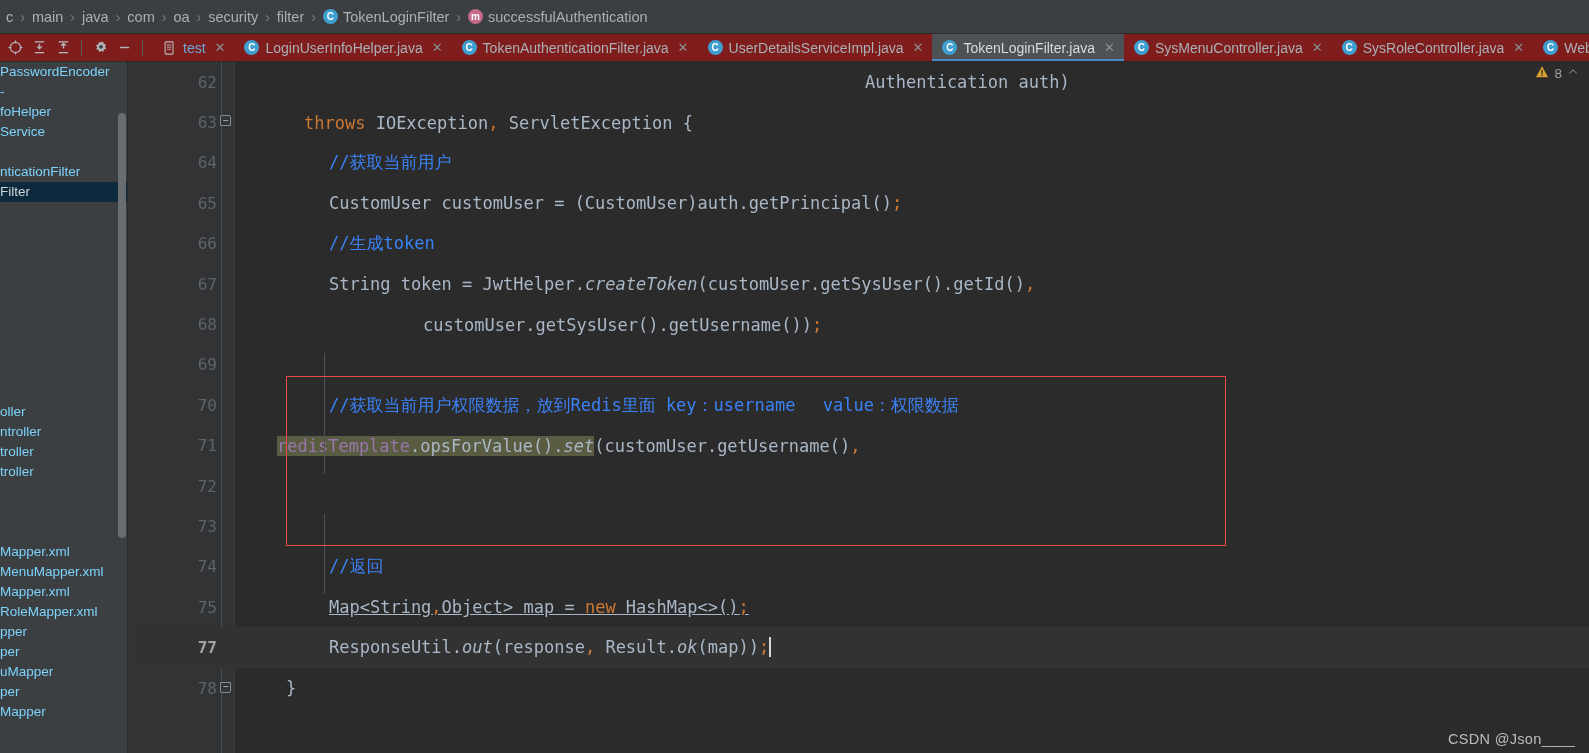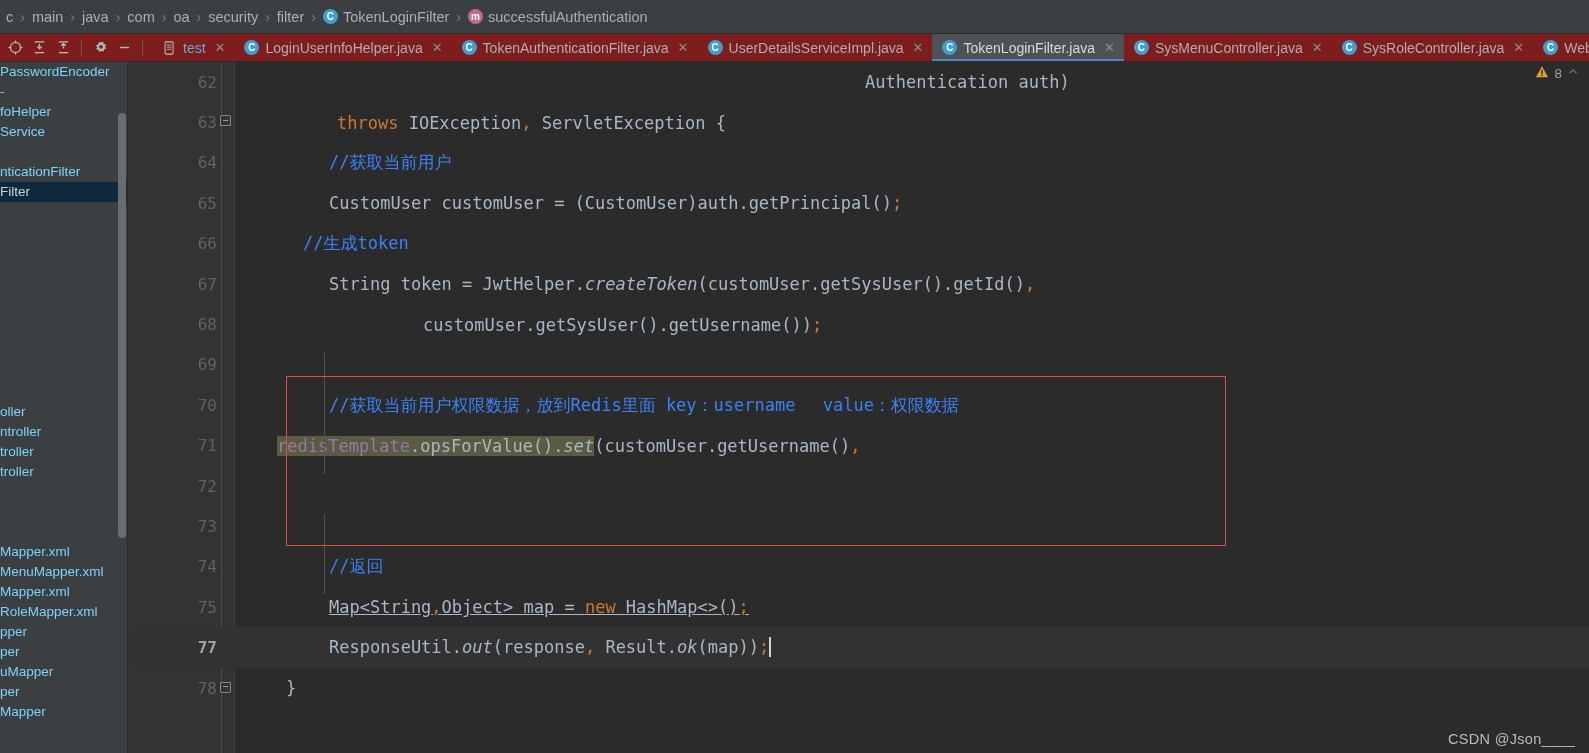--- a/index.html
+++ b/index.html
@@ -381,24 +381,24 @@
       <div class="side-item">Mapper</div>
     </div>
   <div class="side-scroll"></div>
 
   <div class="editor">
     <div class="gutter"></div>
     <div class="gutter-sep"></div>
 
     <div class="code-area" id="code-area">
         <div class="line"><span class="lineno">62</span><span class="codetext" style="margin-left: 626px;"><span class="ident">Authentication auth)</span></span></div>
-        <div class="line"><span class="lineno">63</span><span class="fold fold-top" style="top: 13px;">−</span><span class="codetext" style="margin-left: 98px;"><span class="kw">throws </span><span class="ident">IOException</span><span class="punc">,</span><span class="ident"> ServletException {</span></span></div>
+        <div class="line"><span class="lineno">63</span><span class="fold fold-top" style="top: 13px;">−</span><span class="codetext" style="margin-left: 65px;"><span class="kw">throws </span><span class="ident">IOException</span><span class="punc">,</span><span class="ident"> ServletException {</span></span></div>
         <div class="line"><span class="lineno">64</span><span class="codetext" style="margin-left: 90px;"><span class="cmt">//获取当前用户</span></span></div>
         <div class="line"><span class="lineno">65</span><span class="codetext" style="margin-left: 90px;"><span class="ident">CustomUser customUser = (CustomUser)auth.getPrincipal()</span><span class="punc">;</span></span></div>
-        <div class="line"><span class="lineno">66</span><span class="codetext" style="margin-left: 64px;"><span class="cmt">//生成token</span></span></div>
+        <div class="line"><span class="lineno">66</span><span class="codetext" style="margin-left: 90px;"><span class="cmt">//生成token</span></span></div>
         <div class="line"><span class="lineno">67</span><span class="codetext" style="margin-left: 90px;"><span class="ident">String token = JwtHelper.</span><span class="mth">createToken</span><span class="ident">(customUser.getSysUser().getId()</span><span class="punc">,</span></span></div>
         <div class="line"><span class="lineno">68</span><span class="codetext" style="margin-left: 184px;"><span class="ident">customUser.getSysUser().getUsername())</span><span class="punc">;</span></span></div>
         <div class="line"><span class="lineno">69</span><span class="codetext" style="margin-left: 90px;"></span></div>
         <div class="line"><span class="lineno">70</span><span class="codetext" style="margin-left: 90px; text-align: center;"><span class="cmt">//获取当前用户权限数据，放到Redis里面 key：username　 value：权限数据</span></span></div>
         <div class="line"><span class="lineno">71</span><span class="codetext" style="margin-left: 38px;"><span class="fld selhl">redisTemplate</span><span class="ident selhl">.opsForValue().</span><span class="mth selhl">set</span><span class="ident">(customUser.getUsername()</span><span class="punc">,</span></span></div>
         <div class="line"><span class="lineno">72</span></div>
         <div class="line"><span class="lineno">73</span><span class="codetext" style="margin-left: 90px;"></span></div>
         <div class="line"><span class="lineno">74</span><span class="codetext" style="margin-left: 90px;"><span class="cmt">//返回</span></span></div>
         <div class="line"><span class="lineno">75</span><span class="codetext" style="margin-left: 90px; text-decoration: underline;"><span class="ident">Map&lt;String</span><span class="punc">,</span><span class="ident">Object&gt; map = </span><span class="kw">new </span><span class="ident">HashMap&lt;&gt;()</span><span class="punc">;</span></span></div>
         <div class="line current"><span class="lineno">77</span><span class="codetext" style="margin-left: 90px;"><span class="ident">ResponseUtil.</span><span class="mth">out</span><span class="ident">(response</span><span class="punc">,</span><span class="ident"> Result.</span><span class="mth">ok</span><span class="ident">(map))</span><span class="punc">;</span><span class="caret"></span></span></div>

